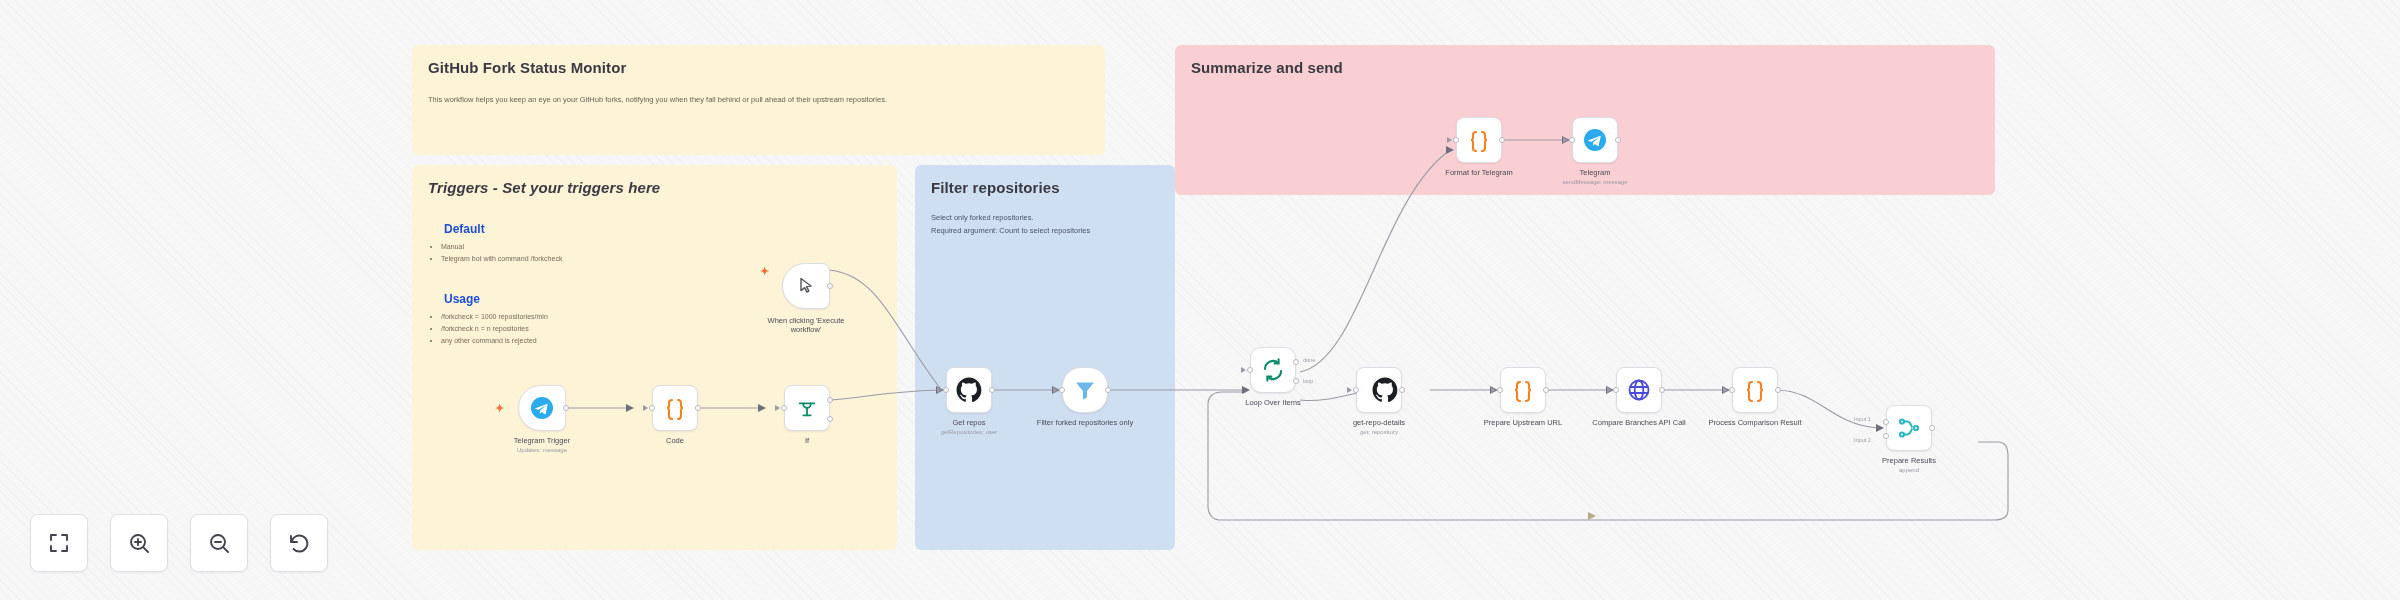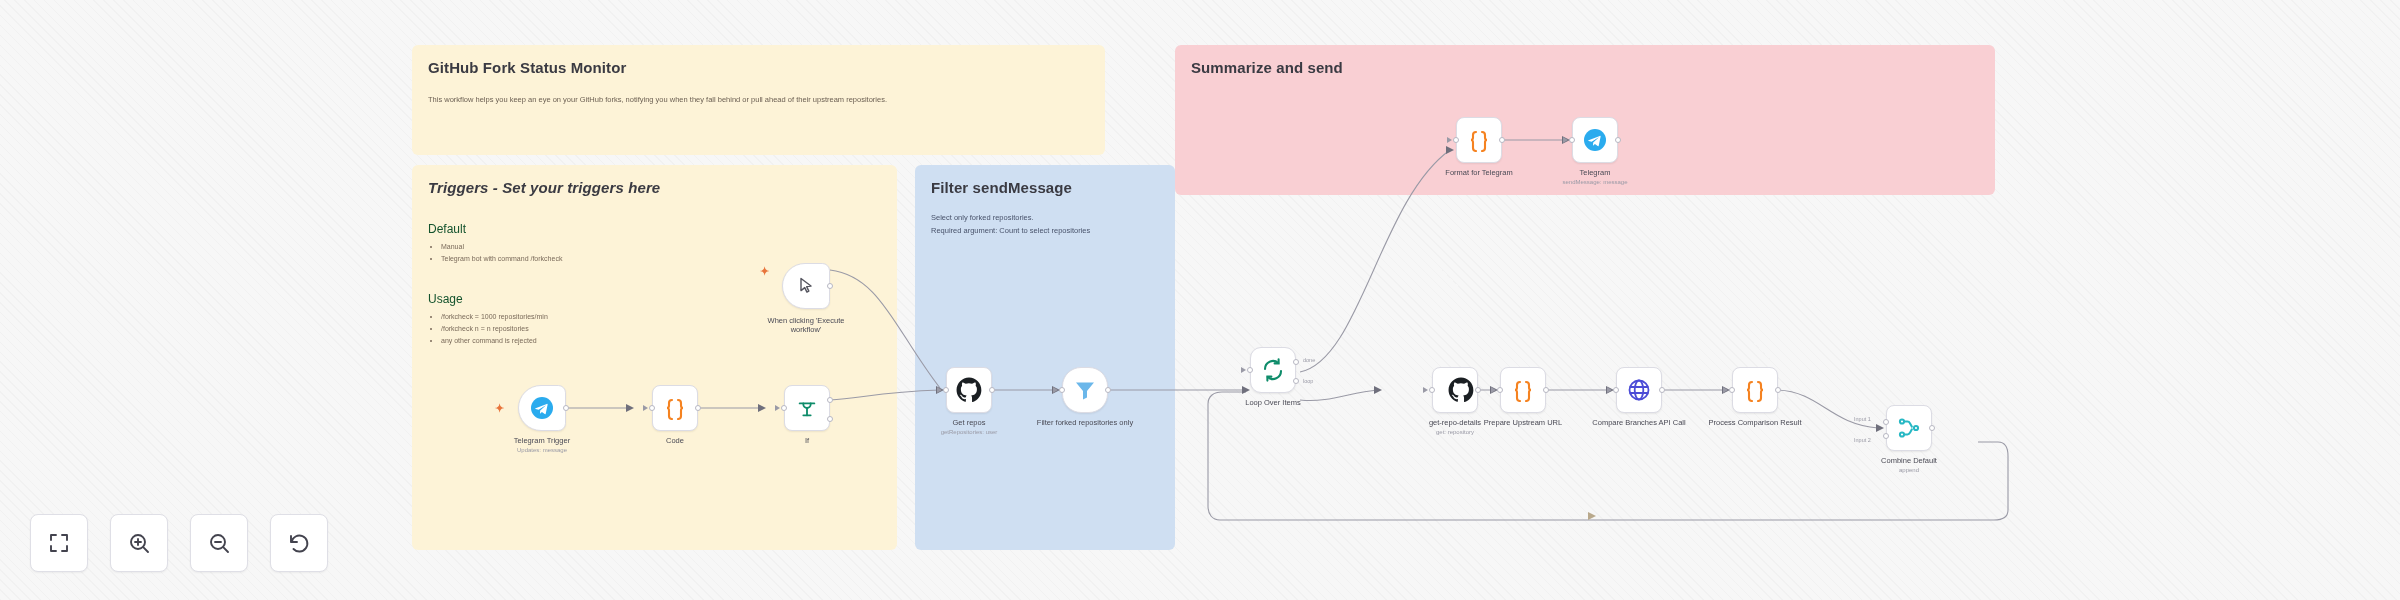--- a/index.html
+++ b/index.html
@@ -44,24 +44,24 @@
     color: #6b5f52;
     line-height: 1.5;
   }
   .sticky p.desc-blue {
     margin: 16px 0 0 0;
     font-size: 7.5px;
     color: #49536b;
     line-height: 1.7;
   }
   .sticky h3 {
-    margin: 26px 0 5px 0;
+    margin: 26px 0 5px 16px;
     font-size: 12px;
-    font-weight: normal;
-    color: #14532d;
+    font-weight: bold;
+    color: #1d4ed8;
   }
   .sticky ul {
     margin: 0; padding-left: 13px;
     font-size: 7px;
     color: #7a6a5a;
     line-height: 1.75;
   }
   .sticky ul li { margin: 0; }
 
   
@@ -186,21 +186,21 @@
     </ul>
     <h3>Usage</h3>
     <ul>
       <li>/forkcheck = 1000 repositories/min</li>
       <li>/forkcheck n = n repositories</li>
       <li>any other command is rejected</li>
     </ul>
   </div>
 
   <div class="sticky sticky-blue" style="left:915px; top:165px; width:260px; height:385px;">
-    <h2>Filter sendMessage</h2>
+    <h2>Filter repositories</h2>
     <p class="desc-blue">Select only forked repositories.</p>
     <p class="desc-blue" style="margin-top:0;">Required argument: Count to select repositories</p>
   </div>
 
   <div class="sticky sticky-pink" style="left:1175px; top:45px; width:820px; height:150px;">
     <h2>Summarize and send</h2>
   </div>
 
 
   <svg id="edges" width="2400" height="600">
@@ -353,21 +353,21 @@
     <span class="port in"></span>
     <span class="port out1"></span>
     <span class="port out2"></span>
     <span class="port-lbl" style="left:52px; top:9px;">done</span>
     <span class="port-lbl" style="left:52px; top:30px;">loop</span>
     <div class="node-label">
       <span>Loop Over Items</span>
     </div>
   </div>
 
-  <div class="node" style="left:1432px; top:367px;padding-left:12px;">
+  <div class="node" style="left:1356px; top:367px;padding-left:12px;">
     <span>
       <svg width="26" height="26" viewBox="0 0 24 24" fill="#1B1F23">
         <path d="M12 .5C5.7.5.5 5.7.5 12c0 5.1 3.3 9.4 7.8 10.9.6.1.8-.2.8-.6v-2c-3.2.7-3.9-1.5-3.9-1.5-.5-1.3-1.3-1.7-1.3-1.7-1-.7.1-.7.1-.7 1.1.1 1.7 1.2 1.7 1.2 1 1.8 2.7 1.3 3.4 1 .1-.7.4-1.3.7-1.6-2.6-.3-5.3-1.3-5.3-5.8 0-1.3.5-2.3 1.2-3.1-.1-.3-.5-1.5.1-3.1 0 0 1-.3 3.2 1.2a11 11 0 0 1 5.8 0c2.2-1.5 3.2-1.2 3.2-1.2.6 1.6.2 2.8.1 3.1.8.8 1.2 1.8 1.2 3.1 0 4.5-2.7 5.5-5.3 5.8.4.4.8 1.1.8 2.2v3.3c0 .4.2.7.8.6 4.5-1.5 7.8-5.8 7.8-10.9C23.5 5.7 18.3.5 12 .5z"></path>
       </svg>
     </span>
     <span class="arrow-in"></span>
     <span class="port in"></span>
     <span class="port out"></span>
     <div class="node-label">
       <span>get-repo-details</span>
@@ -429,21 +429,21 @@
         <circle cx="19" cy="12" r="2.1"></circle>
         <path d="M7.1 5.5h3.4c1.2 0 2 .8 2.6 1.9l1.8 3.3M7.1 18.5h3.4c1.2 0 2-.8 2.6-1.9l1.8-3.3"></path>
       </svg>
     </span>
     <span class="port in1"></span>
     <span class="port in2"></span>
     <span class="port out"></span>
     <span class="port-lbl" style="left:-33px; top:10px;">Input 1</span>
     <span class="port-lbl" style="left:-33px; top:31px;">Input 2</span>
     <div class="node-label">
-      <span>Combine Default</span>
+      <span>Prepare Results</span>
       <span class="node-sub">append</span>
     </div>
   </div>
 
   <div class="node" style="left:1456px; top:117px;">
     <span>
       <svg width="24" height="24" viewBox="0 0 24 24" fill="none" stroke="#F58220" stroke-width="2.1" stroke-linecap="round">
         <path d="M9 4c-2.5 0-3 1.2-3 3v2.5c0 1.3-.8 2.5-2 2.5 1.2 0 2 1.2 2 2.5V20c0 1.8.5 3 3 3"></path>
         <path d="M15 4c2.5 0 3 1.2 3 3v2.5c0 1.3.8 2.5 2 2.5-1.2 0-2 1.2-2 2.5V20c0 1.8-.5 3-3 3"></path>
       </svg>

